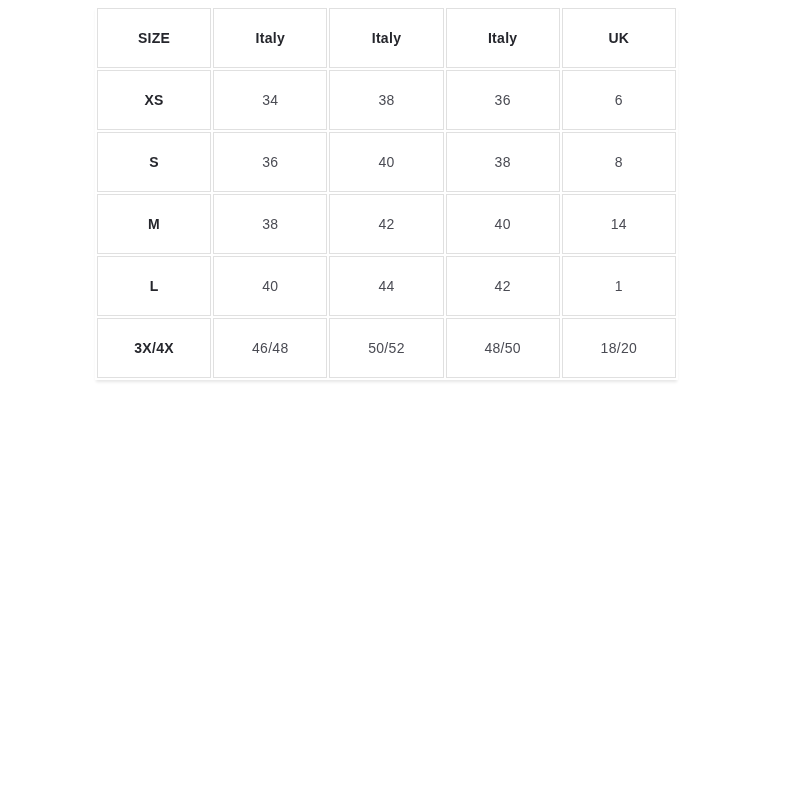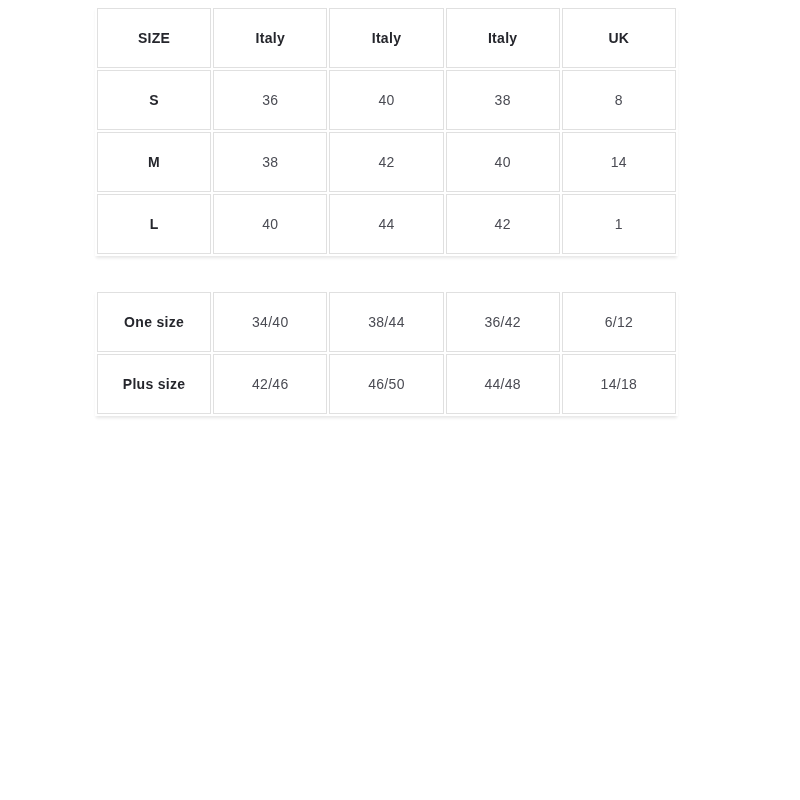--- a/index.html
+++ b/index.html
@@ -54,55 +54,51 @@
       <tr>
         <th>SIZE</th>
         <th>Italy</th>
         <th>Italy</th>
         <th>Italy</th>
         <th>UK</th>
       </tr>
     </thead>
     <tbody>
       <tr>
+        <td class="row-label">XS</td>
+        <td>34</td>
+        <td>38</td>
+        <td>36</td>
+        <td>6</td>
+      </tr>
+      <tr>
         <td class="row-label">S</td>
         <td>36</td>
         <td>40</td>
         <td>38</td>
         <td>8</td>
       </tr>
       <tr>
         <td class="row-label">M</td>
         <td>38</td>
         <td>42</td>
         <td>40</td>
         <td>14</td>
       </tr>
       <tr>
         <td class="row-label">L</td>
         <td>40</td>
         <td>44</td>
         <td>42</td>
         <td>1</td>
       </tr>
-    </tbody>
-  </table>
-
-  <table class="size-table second">
-    <tbody>
       <tr>
-        <td class="row-label">One size</td>
-        <td>34/40</td>
-        <td>38/44</td>
-        <td>36/42</td>
-        <td>6/12</td>
-      </tr>
-      <tr>
-        <td class="row-label">Plus size</td>
-        <td>42/46</td>
-        <td>46/50</td>
-        <td>44/48</td>
-        <td>14/18</td>
+        <td class="row-label">3X/4X</td>
+        <td>46/48</td>
+        <td>50/52</td>
+        <td>48/50</td>
+        <td>18/20</td>
       </tr>
     </tbody>
   </table>
 
+
 </div>
 
 </body></html>

